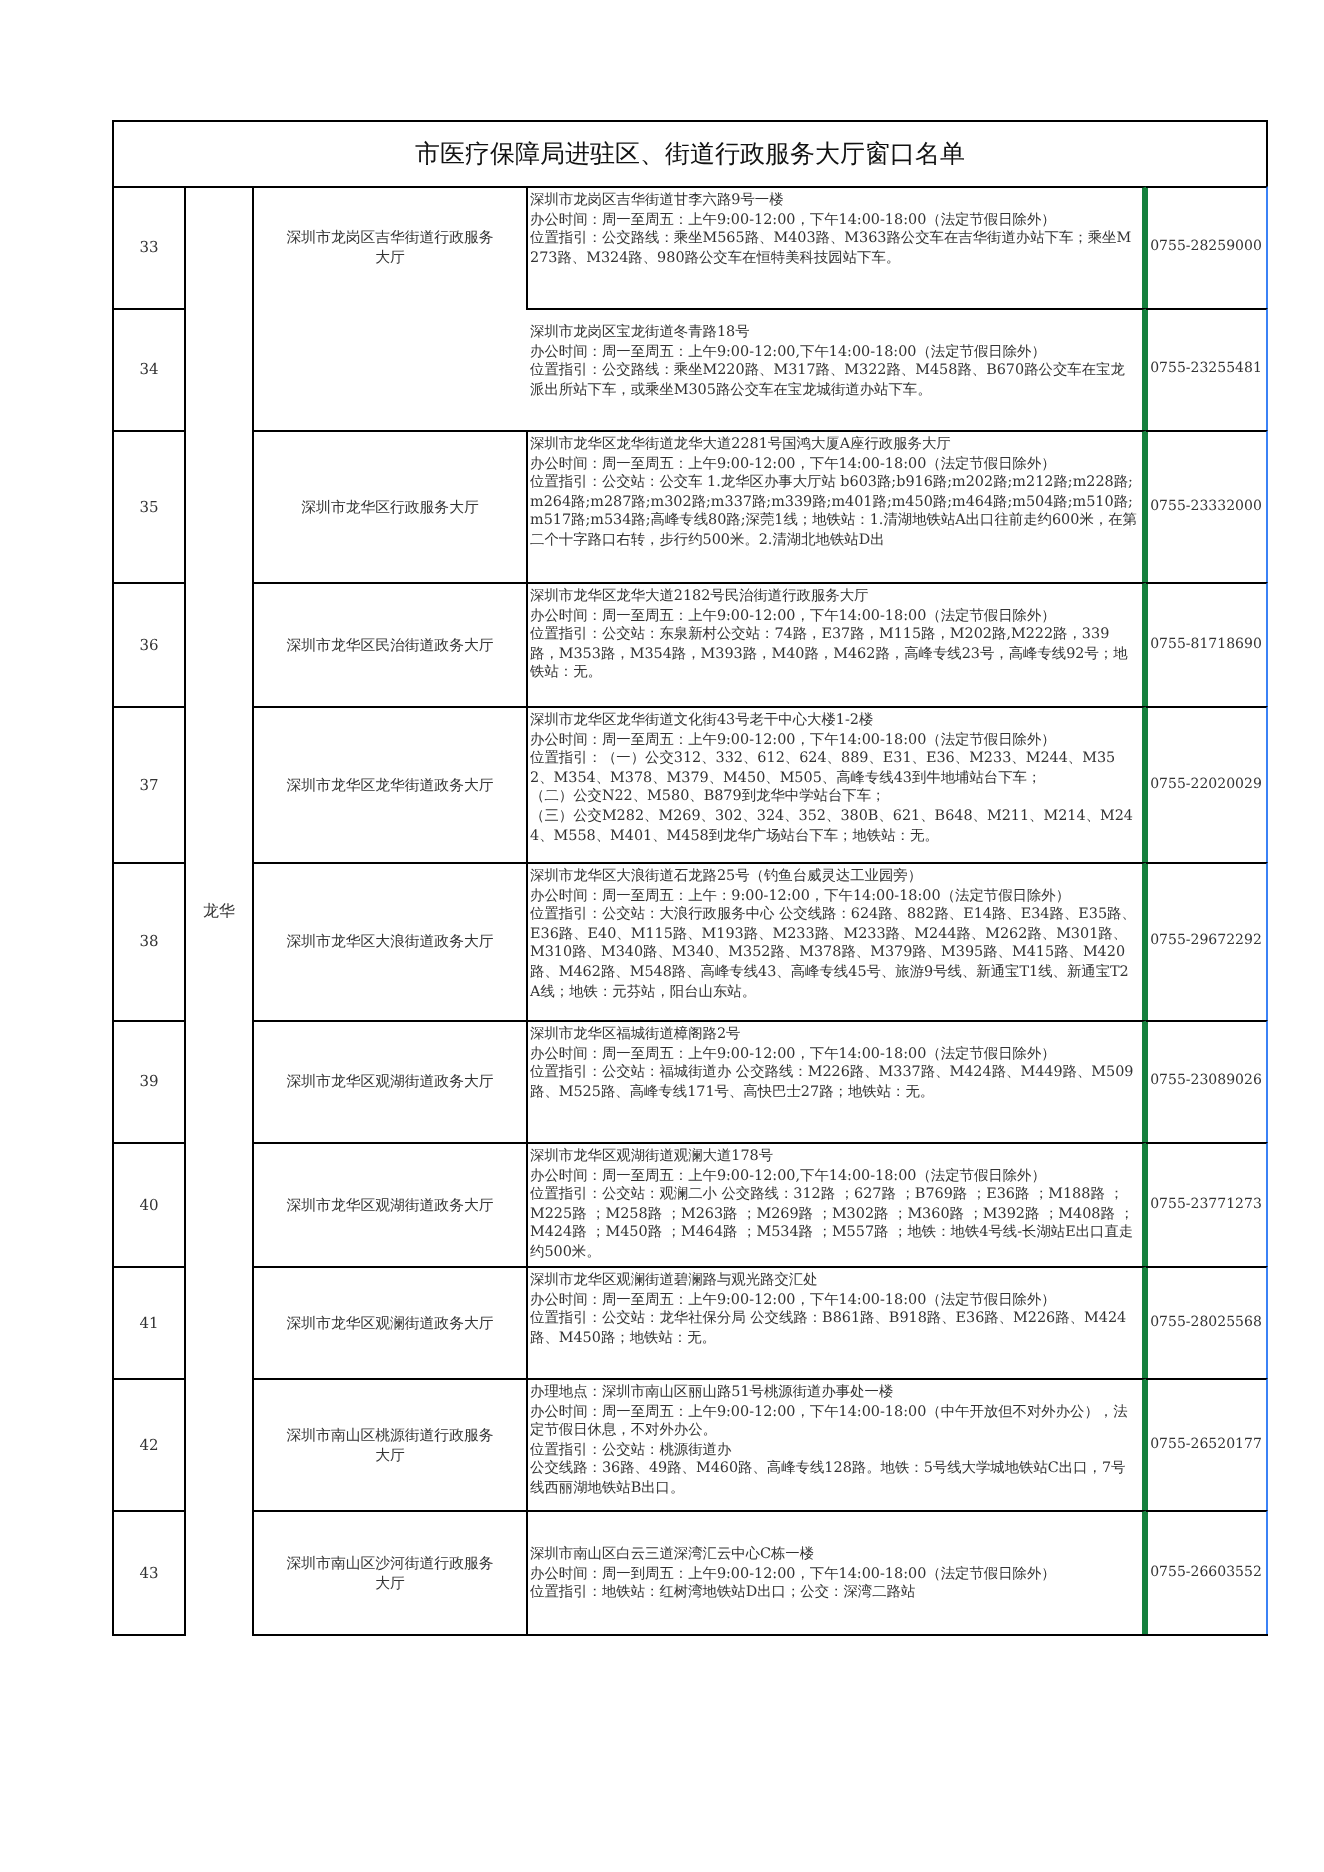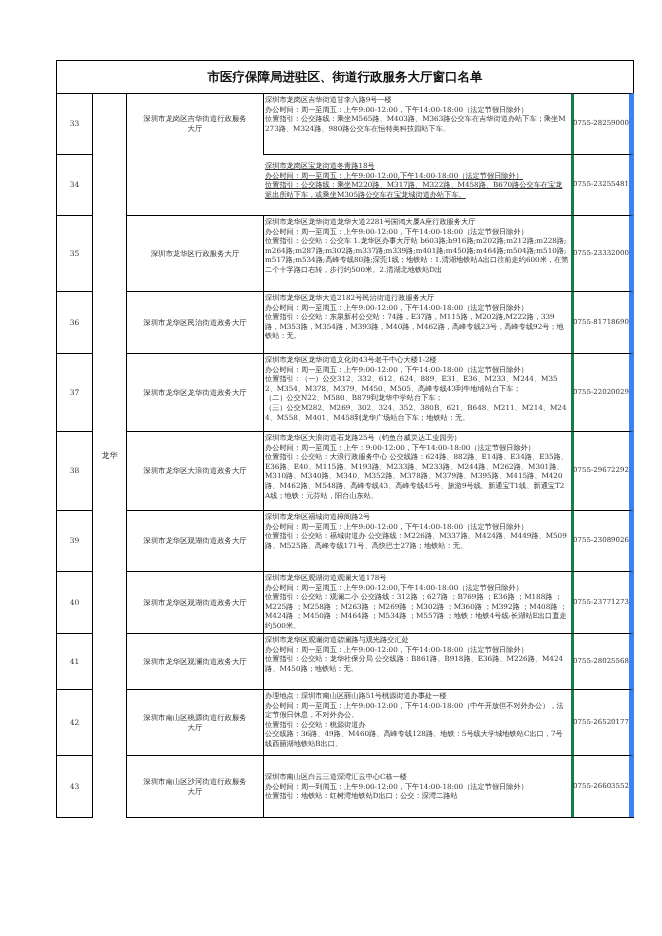--- a/index.html
+++ b/index.html
@@ -4,36 +4,36 @@
   <style>
     * { box-sizing: border-box; margin: 0; padding: 0; }
     html, body { width: 662px; height: 936px; background: #ffffff; overflow: hidden; }
     body { font-family: "DejaVu Serif", "Liberation Serif", serif; color: #222; position: relative; }
     .sheet { position: absolute; left: 56px; top: 60px; width: 578px; }
     .title-row {
       position: absolute; left: 0; top: 0; width: 578px; height: 33px;
       border: 1px solid #000; border-bottom: none;
       display: flex; align-items: center; justify-content: center;
       font-family: "DejaVu Sans", "Liberation Sans", sans-serif;
-      font-size: 12.5px; font-weight: bold; color: #111;
+      font-size: 12.5px; font-weight: normal; color: #111;
     }
     .grid { position: absolute; left: 0; top: 33px; width: 578px; }
     .row { position: absolute; left: 0; width: 578px; }
     .cell {
       position: absolute; top: 0; bottom: 0;
       border-top: 1px solid #000;
       font-size: 7.2px; line-height: 9.6px; color: #333;
       overflow: hidden;
     }
     .c-no { left: 0; width: 37px; border-left: 1px solid #000; border-right: 1px solid #000;
             display: flex; align-items: center; justify-content: center; font-size: 7.5px; }
     .c-name { left: 70px; width: 138px; border-left: 1px solid #000; border-right: 1px solid #000;
               display: flex; align-items: center; justify-content: center; text-align: center; padding: 0 15px; font-size: 7.4px; line-height: 10px; }
     .c-info { left: 207px; width: 311px; border-right: 3px solid #15803d; padding: 1px 2px 0 2px; }
-    .c-phone { left: 517px; width: 61px; border-right: 5px solid #3b82f6;
+    .c-phone { left: 517px; width: 61px; border-right: 1px solid #3b82f6;
                display: flex; align-items: center; justify-content: center; font-size: 7px; white-space: nowrap; }
     .info-line { display: block; white-space: normal; word-break: break-all; }
     .district {
       position: absolute; left: 37px; width: 34px; top: 33px; height: 723px;
       border-right: 1px solid #000; border-top: 1px solid #000;
       display: flex; align-items: center; justify-content: center;
       font-size: 8px; color: #333;
     }
     .bottom-line { position: absolute; height: 1px; background: #000; }
   </style>
@@ -51,21 +51,21 @@
       <div class="cell c-info">
         <span class="info-line">深圳市龙岗区吉华街道甘李六路9号一楼</span>
         <span class="info-line">办公时间：周一至周五：上午9:00-12:00，下午14:00-18:00（法定节假日除外）</span>
         <span class="info-line">位置指引：公交路线：乘坐M565路、M403路、M363路公交车在吉华街道办站下车；乘坐M273路、M324路、980路公交车在恒特美科技园站下车。</span>
       </div>
       <div class="cell c-phone">0755-28259000</div>
     </div>
 
     <div class="row" style="top:61px;height:61px;">
       <div class="cell c-no">34</div>
-      <div class="cell c-info" style="padding-top:6px;text-decoration:underline;">
+      <div class="cell c-info" style="padding-top:6px;">
         <span class="info-line">深圳市龙岗区宝龙街道冬青路18号</span>
         <span class="info-line">办公时间：周一至周五：上午9:00-12:00,下午14:00-18:00（法定节假日除外）</span>
         <span class="info-line">位置指引：公交路线：乘坐M220路、M317路、M322路、M458路、B670路公交车在宝龙派出所站下车，或乘坐M305路公交车在宝龙城街道办站下车。</span>
       </div>
       <div class="cell c-phone">0755-23255481</div>
     </div>
 
     <div class="row" style="top:122px;height:76px;">
       <div class="cell c-no">35</div>
       <div class="cell c-name">深圳市龙华区行政服务大厅</div>

